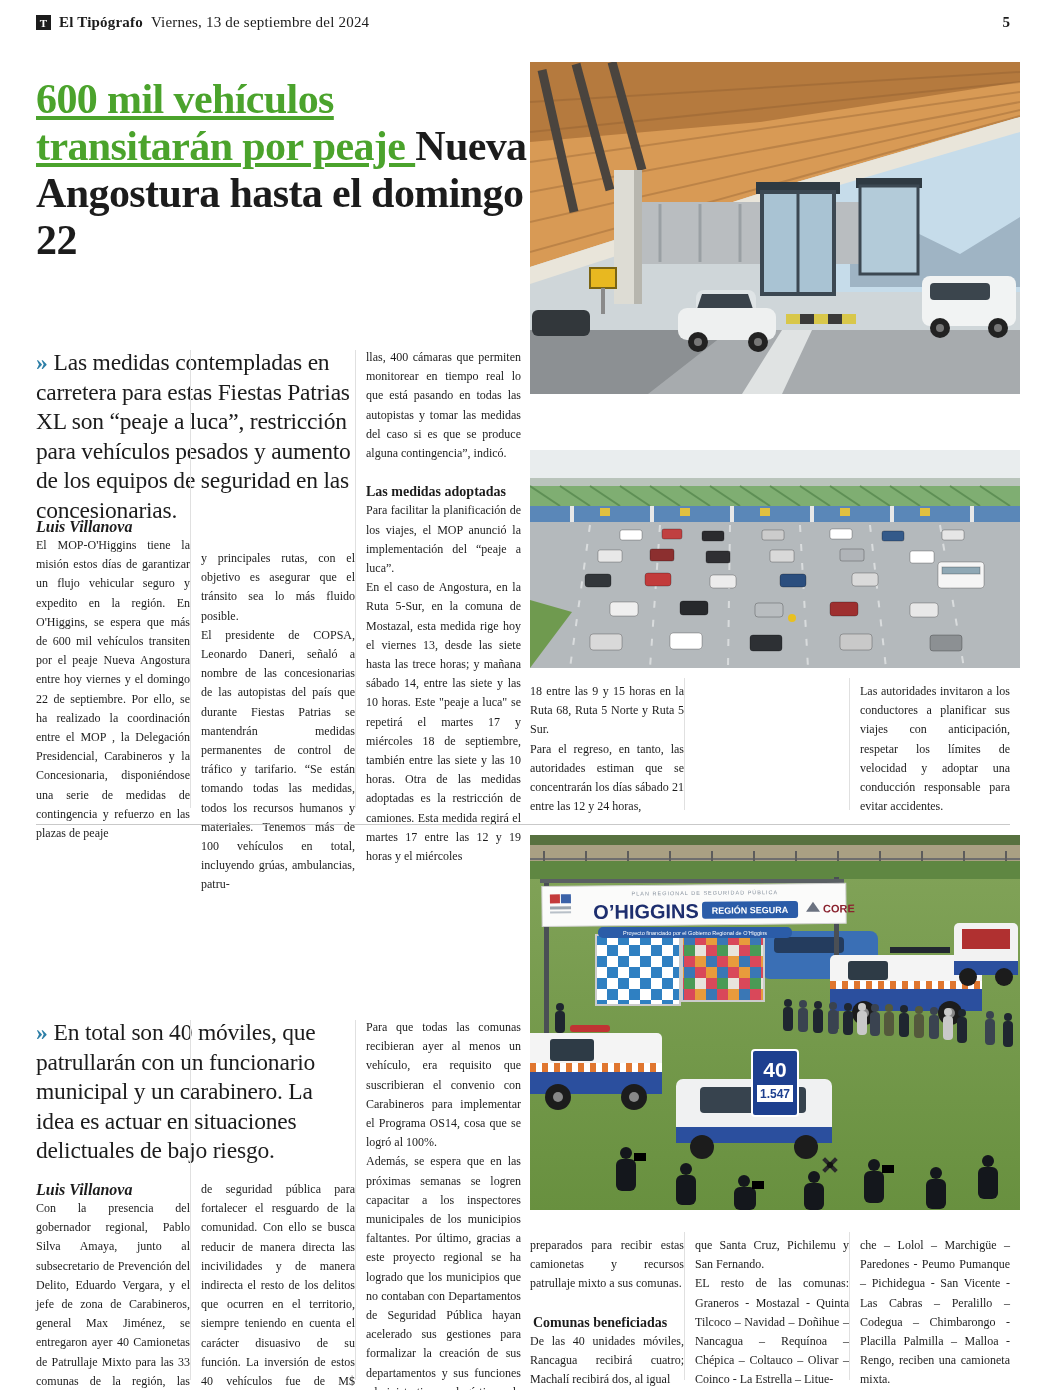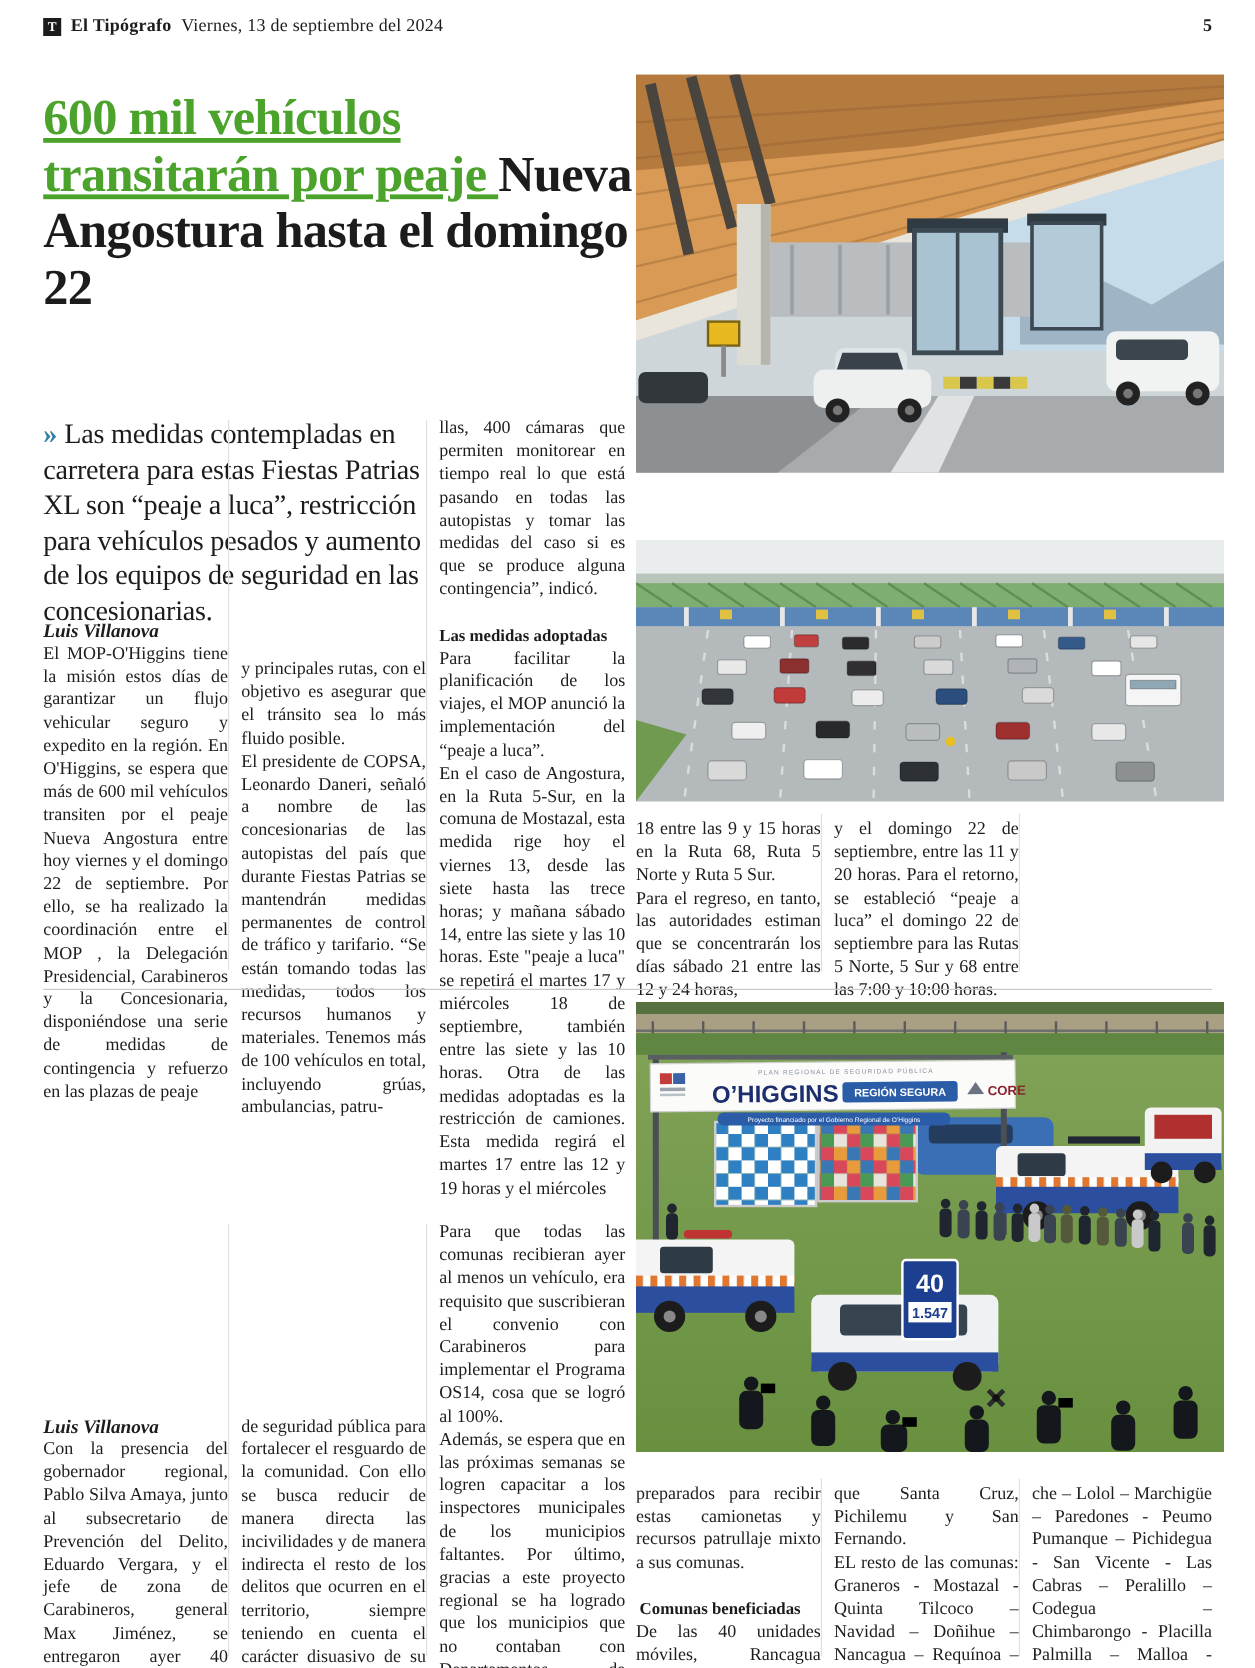--- a/index.html
+++ b/index.html
@@ -18,21 +18,21 @@
   .headline1{left:36px;top:76px;width:492px;font-size:42px;line-height:1.12;
              font-weight:700;letter-spacing:-0.6px;}
   .headline2{left:36px;top:838px;width:505px;font-size:34px;line-height:1.35;
              font-weight:700;letter-spacing:-0.4px;}
   .grn{color:#4ba32c;text-decoration:underline;}
   
   .lead{width:318px;font-size:23.5px;line-height:1.26;letter-spacing:-0.2px;}
   .lead .mark{color:#2e7fa7;font-weight:700;margin-right:6px;}
   
   .byline{font-weight:700;font-style:italic;font-size:16px;line-height:19px;}
-  .col{font-size:15px;line-height:19.2px;text-align:justify;white-space:pre-line;}
+  .col{font-size:12px;line-height:19.2px;text-align:justify;white-space:pre-line;}
   .subhead{font-weight:700;font-size:14px;line-height:19.2px;margin-top:19px;}
   .vsep{position:absolute;width:1px;background:#e0e0e0;}
   .rule{position:absolute;height:1px;background:#c9c9c9;}
   svg{display:block;}
 </style>
 </head>
 <body>
 
 <div class="page">
 
@@ -208,21 +208,21 @@
         <rect x="220" y="185" width="32" height="16" rx="3" fill="#2d3034"></rect>
         <rect x="310" y="184" width="32" height="16" rx="3" fill="#c9c9c9"></rect>
         <rect x="400" y="185" width="32" height="16" rx="3" fill="#8c9093"></rect>
       </g>
       <circle cx="262" cy="168" r="4" fill="#e8c020"></circle>
     </svg>
   </div>
 
   <div class="abs col" style="left:530px;top:682px;width:154px;">18 entre las 9 y 15 horas en la Ruta 68, Ruta 5 Norte y Ruta 5 Sur.
 Para el regreso, en tanto, las autoridades estiman que se concentrarán los días sábado 21 entre las 12 y 24 horas,</div>
-  <div class="abs col" style="left:695px;top:682px;width:154px;">y el domingo 22 de septiembre, entre las 11 y 20 horas. Para el retorno, se estableció “peaje a luca” el domingo 22 de septiembre para las Rutas 5 Norte, 5 Sur y 68 entre las 7:00 y 10:00 horas.</div>
+  <div class="abs col" style="left:860px;top:682px;width:150px;">Las autoridades invitaron a los conductores a planificar sus viajes con anticipación, respetar los límites de velocidad y adoptar una conducción responsable para evitar accidentes.</div>
 
   <div class="vsep" style="left:190px;top:350px;height:458px;"></div>
   <div class="vsep" style="left:355px;top:350px;height:458px;"></div>
   <div class="vsep" style="left:684px;top:678px;height:132px;"></div>
   <div class="vsep" style="left:849px;top:678px;height:132px;"></div>
 
   <div class="rule" style="left:36px;top:824px;width:974px;"></div>
 
 
   <div class="abs" style="left:530px;top:835px;">
@@ -412,20 +412,23 @@
       </g>
 
       <g transform="translate(300,330)">
         <rect x="-9" y="-2" width="18" height="4" fill="#2b2b2b" transform="rotate(45)"></rect>
         <rect x="-9" y="-2" width="18" height="4" fill="#2b2b2b" transform="rotate(-45)"></rect>
         <circle r="3" fill="#111"></circle>
       </g>
     </svg>
   </div>
 
+  <div class="abs lead" style="left:36px;top:1018px;">
+    <span class="mark">»</span><span>En total son 40 móviles, que patrullarán con un funcionario municipal y un carabinero. La idea es actuar en situaciones delictuales de bajo riesgo.</span>
+  </div>
 
   <div class="abs" style="left:36px;top:1180px;width:154px;">
     <div class="byline">Luis Villanova</div>
     <div class="col">Con la presencia del gobernador regional, Pablo Silva Amaya, junto al subsecretario de Prevención del Delito, Eduardo Vergara, y el jefe de zona de Carabineros, general Max Jiménez, se entregaron ayer 40 Camionetas de Patrullaje Mixto para las 33 comunas de la región, las cuales apoyarán en materia</div>
   </div>
   <div class="abs col" style="left:201px;top:1180px;width:154px;">de seguridad pública para fortalecer el resguardo de la comunidad. Con ello se busca reducir de manera directa las incivilidades y de manera indirecta el resto de los delitos que ocurren en el territorio, siempre teniendo en cuenta el carácter disuasivo de su función. La inversión de estos 40 vehículos fue de M$ 1.571.395.-</div>
   <div class="abs col" style="left:366px;top:1018px;width:155px;">Para que todas las comunas recibieran ayer al menos un vehículo, era requisito que suscribieran el convenio con Carabineros para implementar el Programa OS14, cosa que se logró al 100%.
 Además, se espera que en las próximas semanas se logren capacitar a los inspectores municipales de los municipios faltantes. Por último, gracias a este proyecto regional se ha logrado que los municipios que no contaban con Departamentos de Seguridad Pública hayan acelerado sus gestiones para formalizar la creación de sus departamentos y sus funciones administrativas y logísticas, de manera de estar</div>
 
   <div class="abs" style="left:530px;top:1236px;width:154px;">

